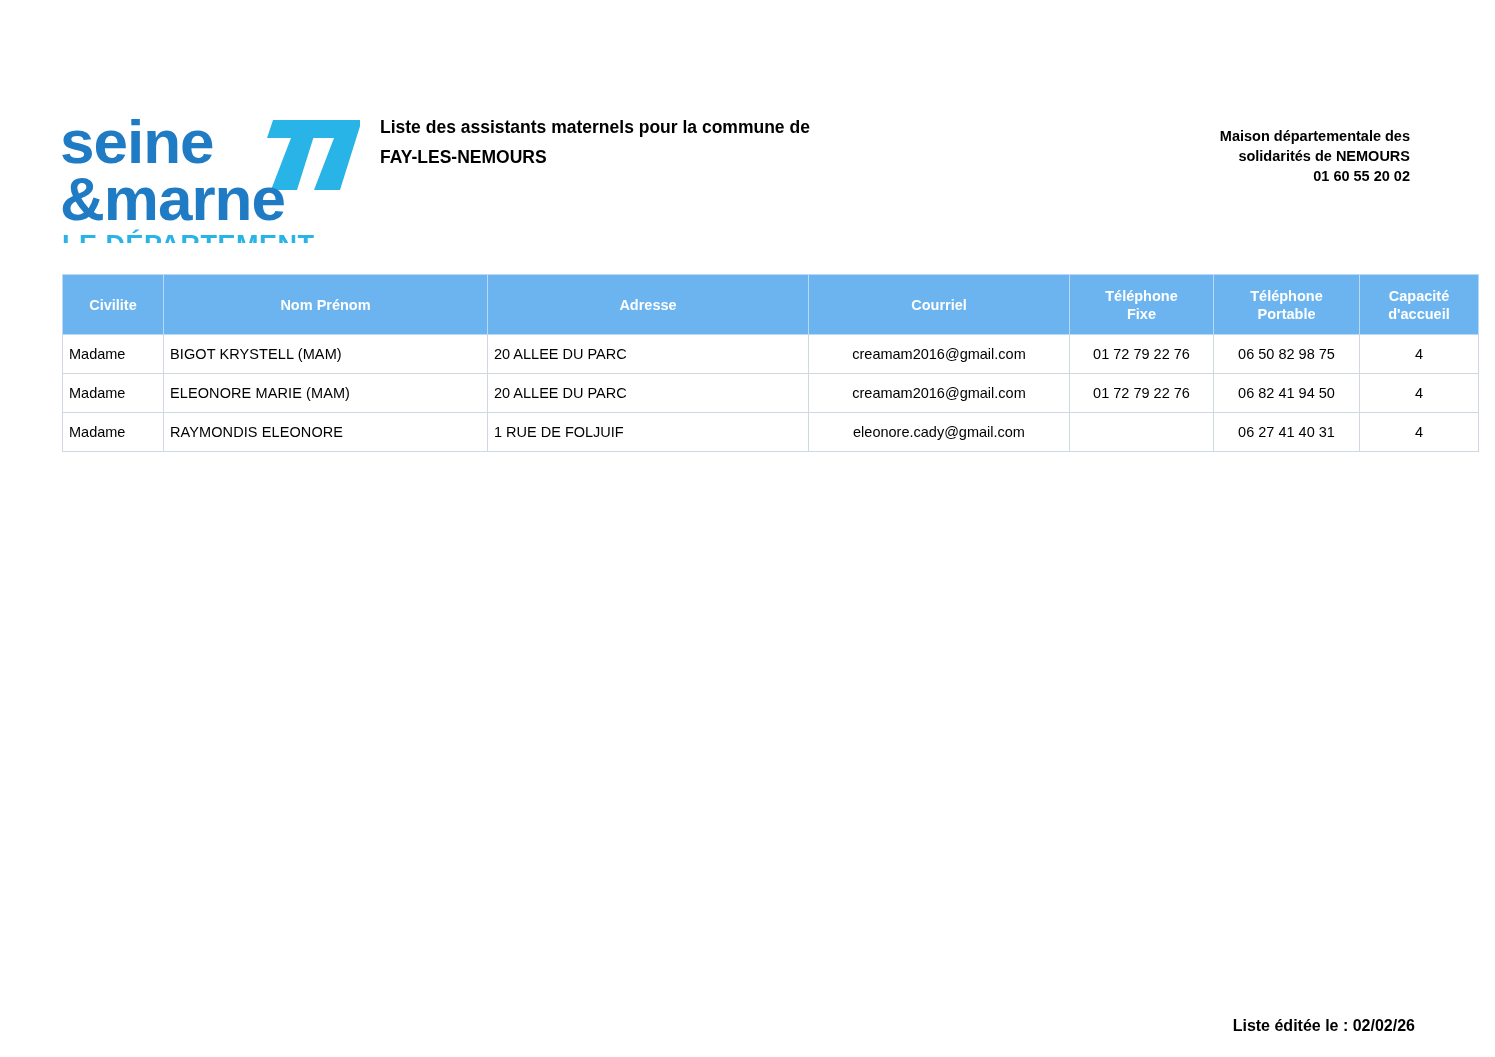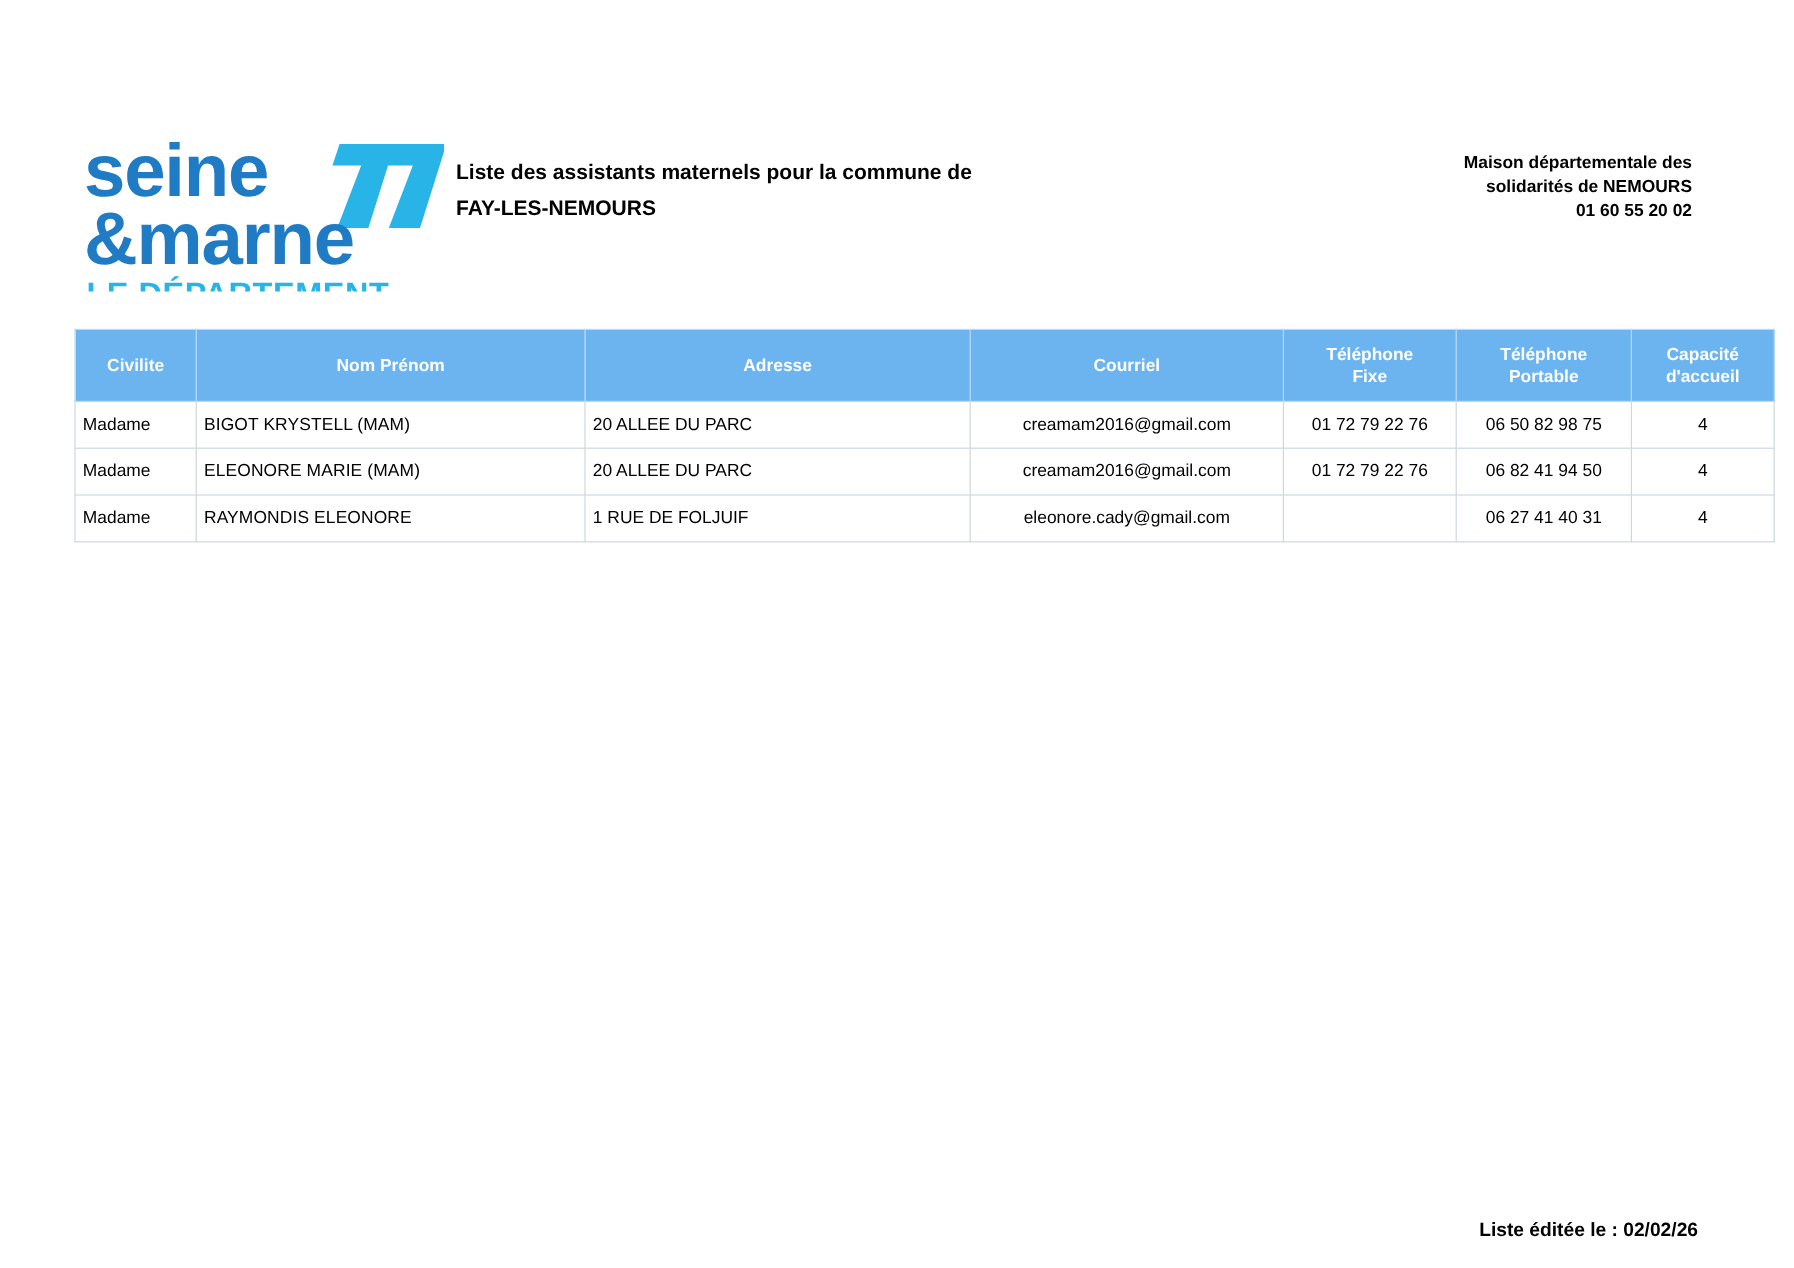--- a/index.html
+++ b/index.html
@@ -20,31 +20,31 @@
   .header {
     position: absolute;
     top: 0;
     left: 0;
     width: 1495px;
     height: 250px;
   }
 
   .logo {
     position: absolute;
-    left: 70px;
+    left: 60px;
     top: 58px;
     width: 300px;
     height: 185px;
   }
   .logo-svg { display: block; }
 
   .doc-title {
     position: absolute;
     left: 380px;
-    top: 128px;
+    top: 112px;
     width: 640px;
     font-size: 17.5px;
     font-weight: bold;
     line-height: 30px;
     color: #000;
   }
 
   .contact-block {
     position: absolute;
     right: 85px;

